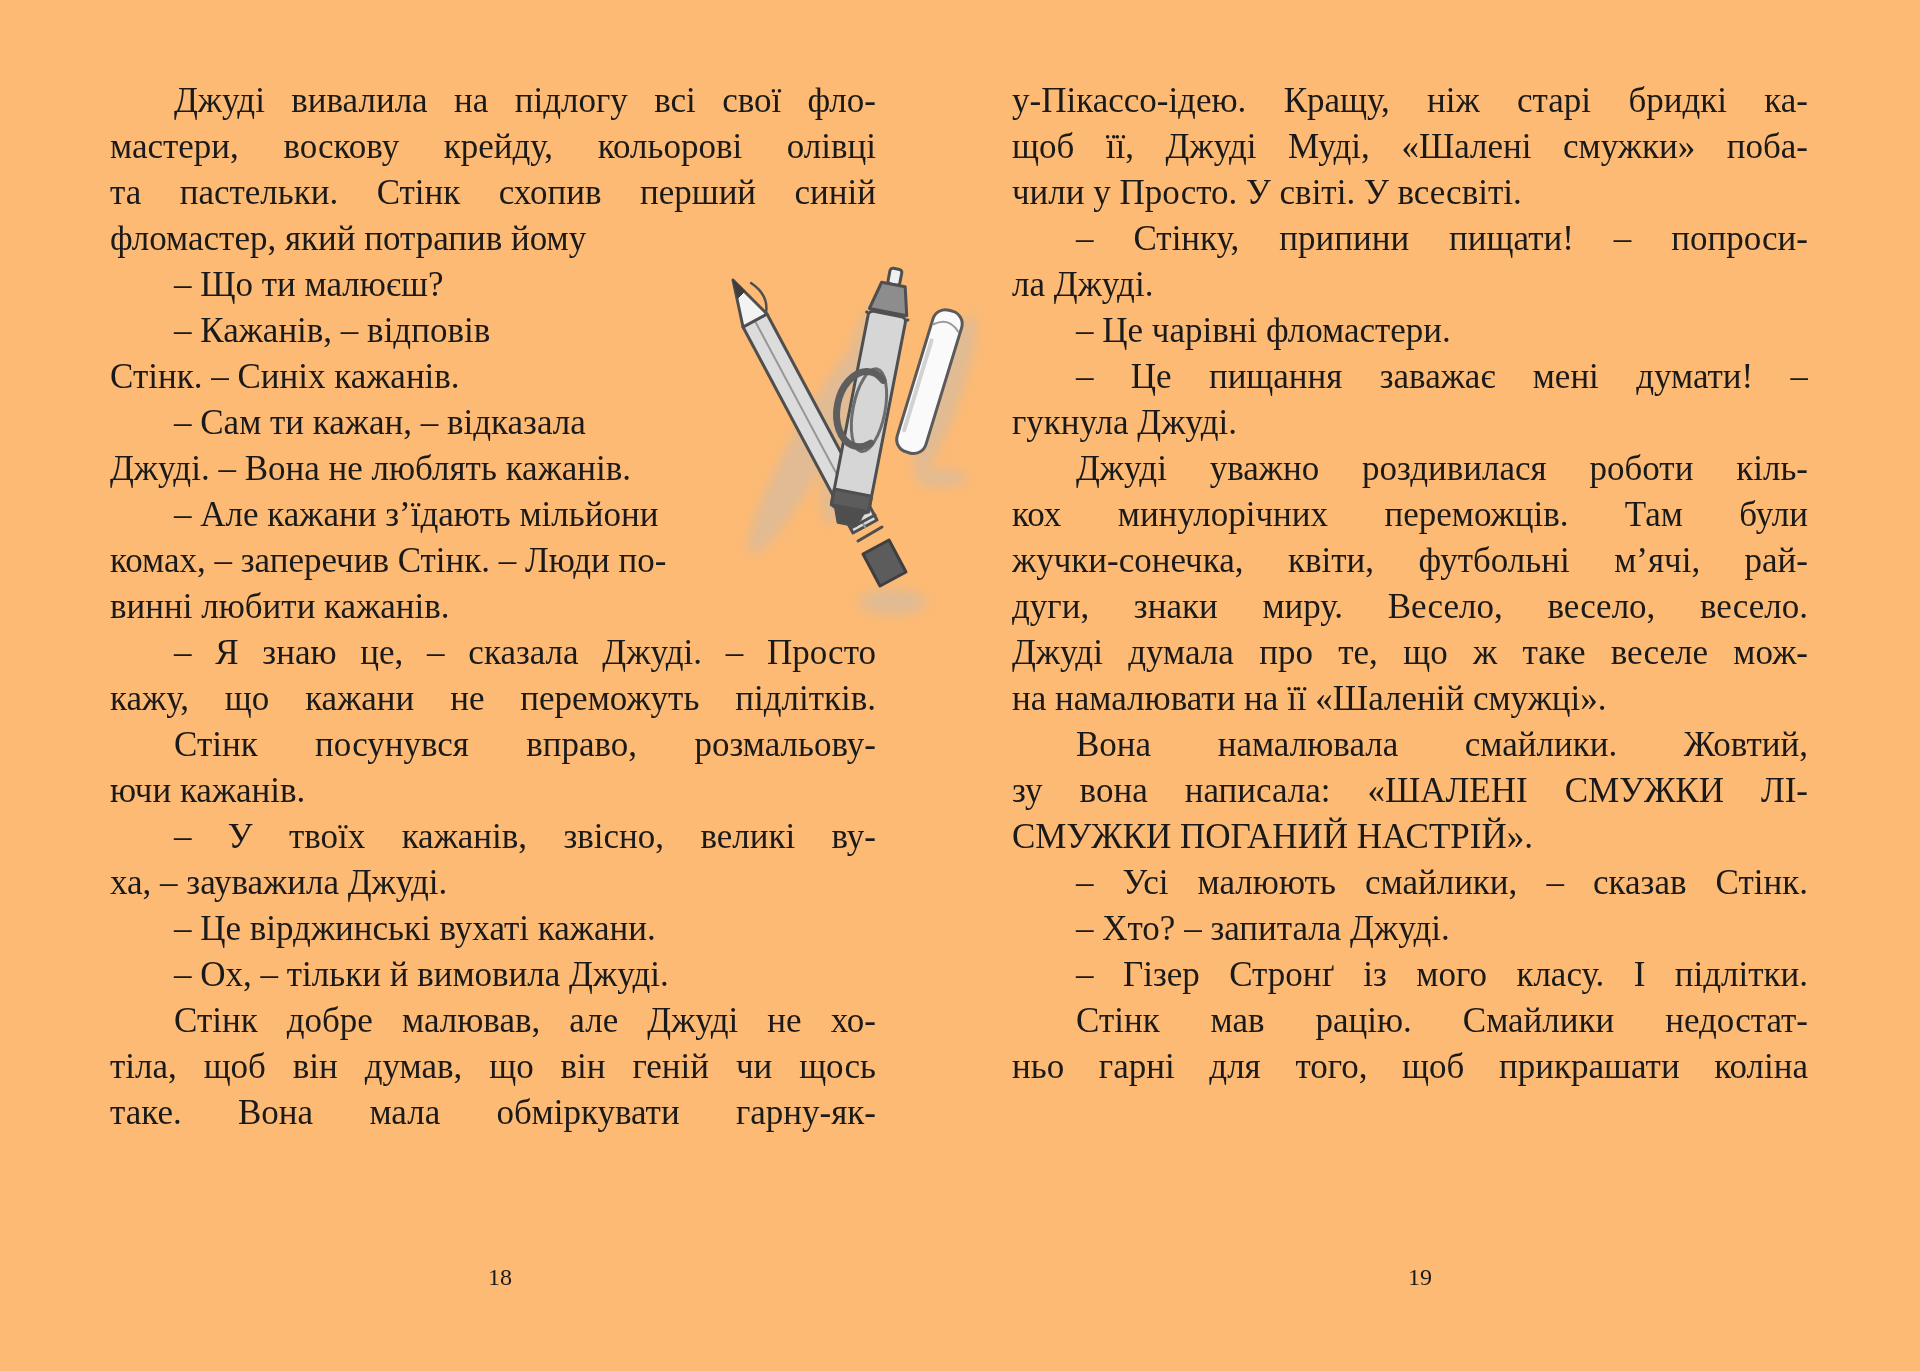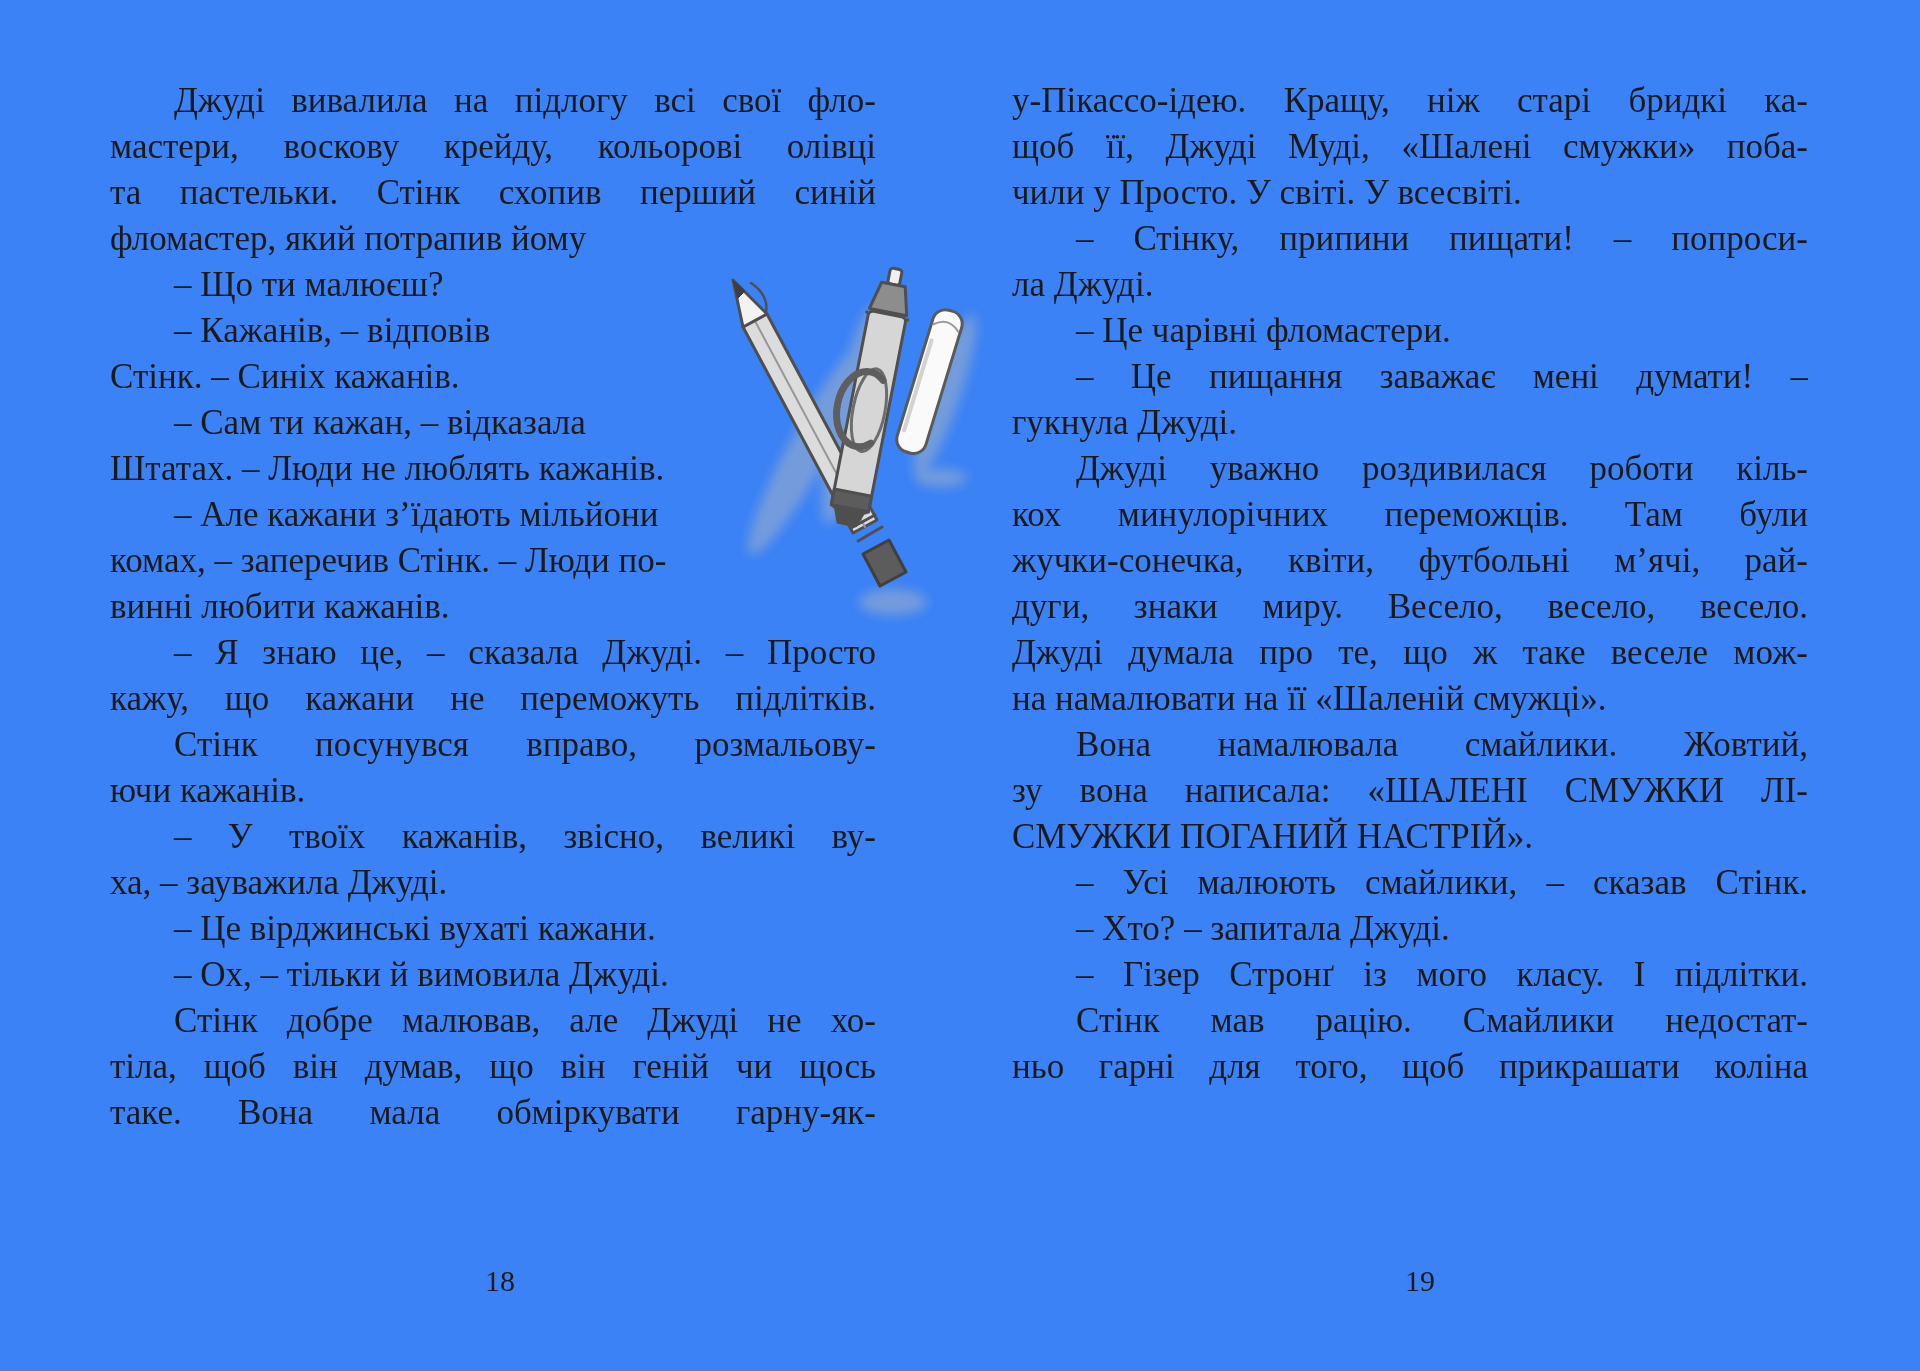--- a/index.html
+++ b/index.html
@@ -4,49 +4,49 @@
 <style>
   * { margin:0; padding:0; box-sizing:border-box; }
   html,body { width:1920px; height:1371px; }
   body {
     background:#fdfdfd;
     font-family:"Liberation Serif","DejaVu Serif",serif;
     color:#1a1a1a;
     position:relative;
     overflow:hidden;
   }
-  .spread { position:absolute; inset:0; background:#3b82f6;text-decoration:underline; }
+  .spread { position:absolute; inset:0; background:#fdba74;text-decoration:underline; }
   .text-block { position:absolute; top:78px; font-size:35px; line-height:46px; }
   .text-left  { left:110px;  width:766px; }
   .text-right { left:1012px; width:796px; }
   .line { height:46px; overflow:hidden; white-space:nowrap; text-align:left; }
   .line.justify { white-space:normal; text-align:justify; text-align-last:justify; }
   .line.indent { text-indent:64px; }
-  .page-number { position:absolute; top:1264px; width:120px; text-align:center; font-size:30px; }
+  .page-number { position:absolute; top:1264px; width:120px; text-align:center; font-size:24px; }
   .pn-left  { left:440px; }
   .pn-right { left:1360px; }
   .illustration { position:absolute; left:693px; top:250px; width:300px; height:395px; }
 </style>
 </head>
 <body>
 
 <div class="spread">
 
   <div>
     <div class="text-block text-left">
 
     <div class="line indent justify">Джуді вивалила на підлогу всі свої фло-</div>
         <div class="line justify">мастери, воскову крейду, кольорові олівці</div>
         <div class="line justify">та пастельки. Стінк схопив перший синій</div>
         <div class="line">фломастер, який потрапив йому</div>
         <div class="line indent">– Що ти малюєш?</div>
         <div class="line indent">– Кажанів, – відповів</div>
         <div class="line">Стінк. – Синіх кажанів.</div>
         <div class="line indent">– Сам ти кажан, – відказала</div>
-        <div class="line">Штатах. – Люди не люблять кажанів.</div>
+        <div class="line">Джуді. – Вона не люблять кажанів.</div>
         <div class="line indent">– Але кажани з’їдають мільйони</div>
         <div class="line">комах, – заперечив Стінк. – Люди по-</div>
         <div class="line">винні любити кажанів.</div>
         <div class="line indent justify">– Я знаю це, – сказала Джуді. – Просто</div>
         <div class="line justify">кажу, що кажани не переможуть підлітків.</div>
         <div class="line indent justify">Стінк посунувся вправо, розмальову-</div>
         <div class="line">ючи кажанів.</div>
         <div class="line indent justify">– У твоїх кажанів, звісно, великі ву-</div>
         <div class="line">ха, – зауважила Джуді.</div>
         <div class="line indent">– Це вірджинські вухаті кажани.</div>

